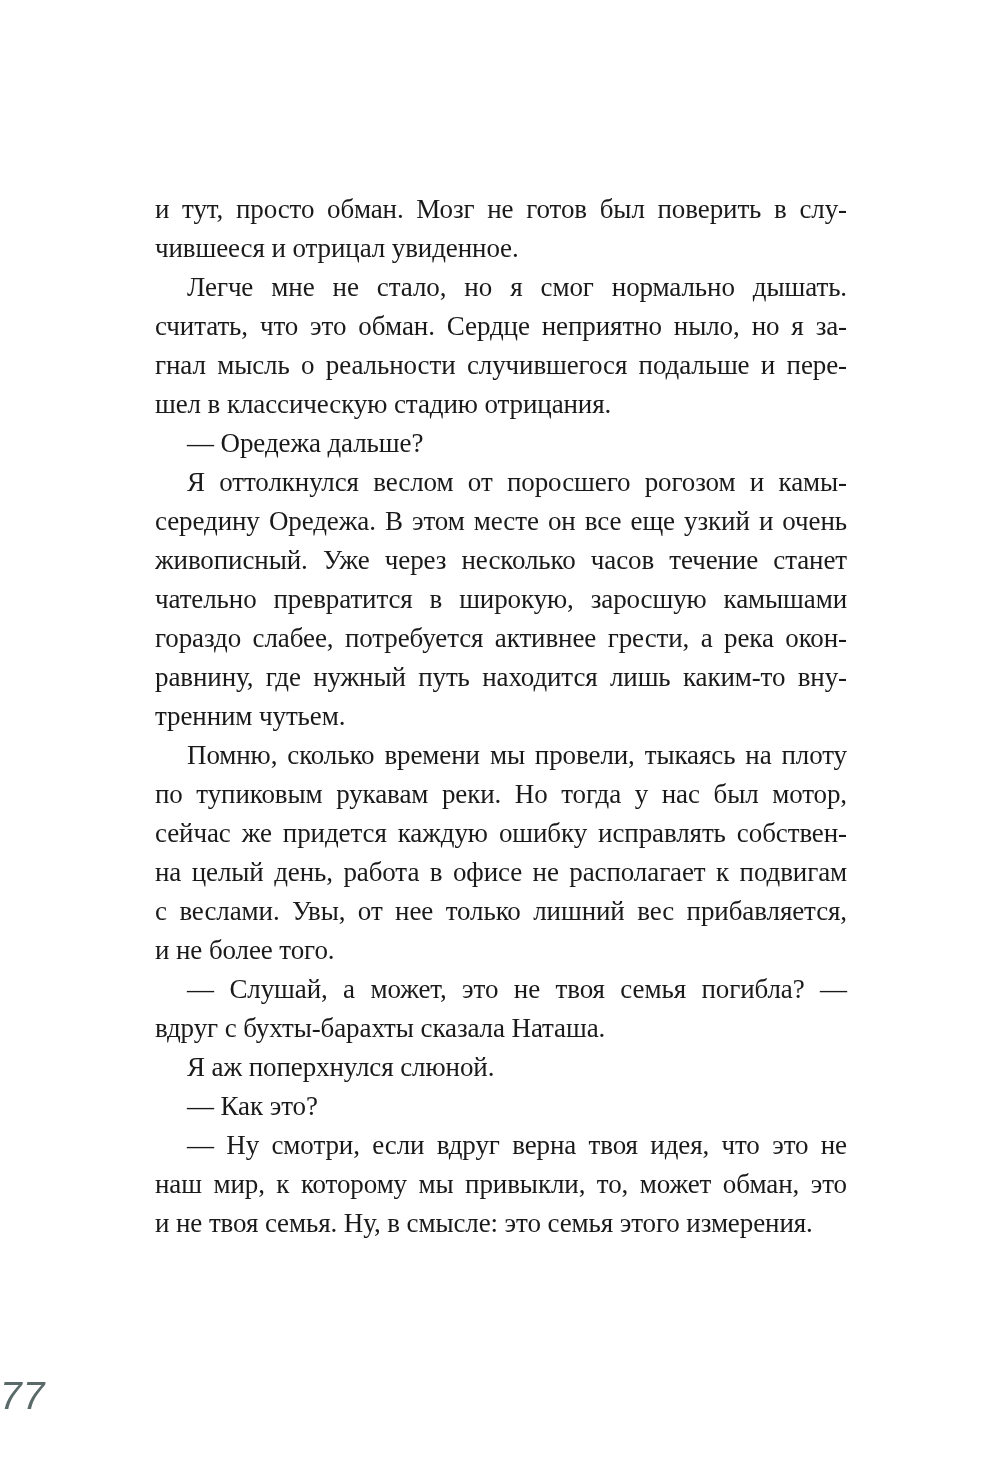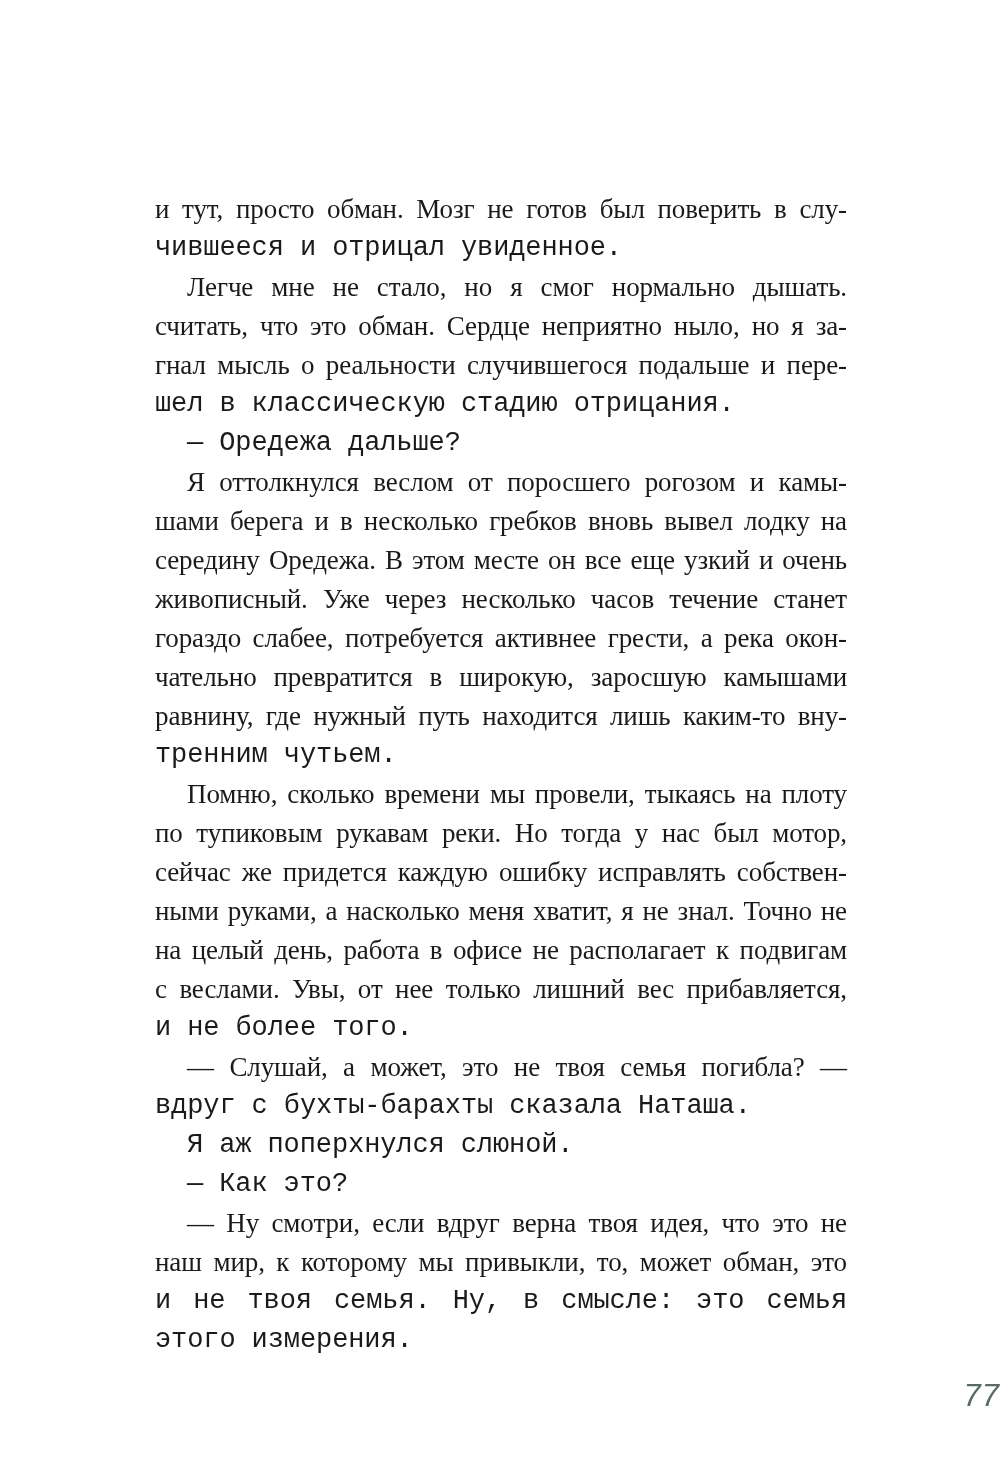--- a/index.html
+++ b/index.html
@@ -31,34 +31,33 @@
     padding: 0;
   }
   .line {
     text-align: justify;
     text-align-last: justify;
     white-space: normal;
   }
   .line.last {
     text-align: justify;
     text-align-last: left;
-    font-family: Liberation Mono, monospace;
   }
   .line.first-indent {
     text-indent: 32px;
   }
   .page-number {
     position: absolute;
     top: 1340px;
     left: 0;
     width: 1000px;
-    text-align: right;
+    text-align: left;
     font-family: "Liberation Sans", "DejaVu Sans", sans-serif;
     font-style: italic;
-    font-size: 31px;
+    font-size: 39px;
     line-height: 31px;
     letter-spacing: 1px;
     color: var(--page-number-color, #5a6a68);
   }
 </style>
 </head>
 <body>
 
 <div class="page">
   <div class="text-block" id="text-block">
@@ -66,32 +65,30 @@
       <div class="line last">чившееся и отрицал увиденное.</div>
       <p class="para"></p>
       <div class="line first-indent">Легче мне не стало, но я смог нормально дышать.</div>
       <div class="line">считать, что это обман. Сердце неприятно ныло, но я за-</div>
       <div class="line">гнал мысль о реальности случившегося подальше и пере-</div>
       <div class="line last">шел в классическую стадию отрицания.</div>
       <p class="para"></p>
       <div class="line last first-indent">— Оредежа дальше?</div>
       <p class="para"></p>
       <div class="line first-indent">Я оттолкнулся веслом от поросшего рогозом и камы-</div>
-      <div class="line">шами берега и в несколько гребков вновь вывел лодку на</div>
       <div class="line">середину Оредежа. В этом месте он все еще узкий и очень</div>
       <div class="line">живописный. Уже через несколько часов течение станет</div>
+      <div class="line">чательно превратится в широкую, заросшую камышами</div>
       <div class="line">гораздо слабее, потребуется активнее грести, а река окон-</div>
-      <div class="line">чательно превратится в широкую, заросшую камышами</div>
       <div class="line">равнину, где нужный путь находится лишь каким-то вну-</div>
       <div class="line last">тренним чутьем.</div>
       <p class="para"></p>
       <div class="line first-indent">Помню, сколько времени мы провели, тыкаясь на плоту</div>
       <div class="line">по тупиковым рукавам реки. Но тогда у нас был мотор,</div>
       <div class="line">сейчас же придется каждую ошибку исправлять собствен-</div>
-      <div class="line">ными руками, а насколько меня хватит, я не знал. Точно не</div>
       <div class="line">на целый день, работа в офисе не располагает к подвигам</div>
       <div class="line">с веслами. Увы, от нее только лишний вес прибавляется,</div>
       <div class="line last">и не более того.</div>
       <p class="para"></p>
       <div class="line first-indent">— Слушай, а может, это не твоя семья погибла? —</div>
       <div class="line last">вдруг с бухты-барахты сказала Наташа.</div>
       <p class="para"></p>
       <div class="line last first-indent">Я аж поперхнулся слюной.</div>
       <p class="para"></p>
       <div class="line last first-indent">— Как это?</div>

